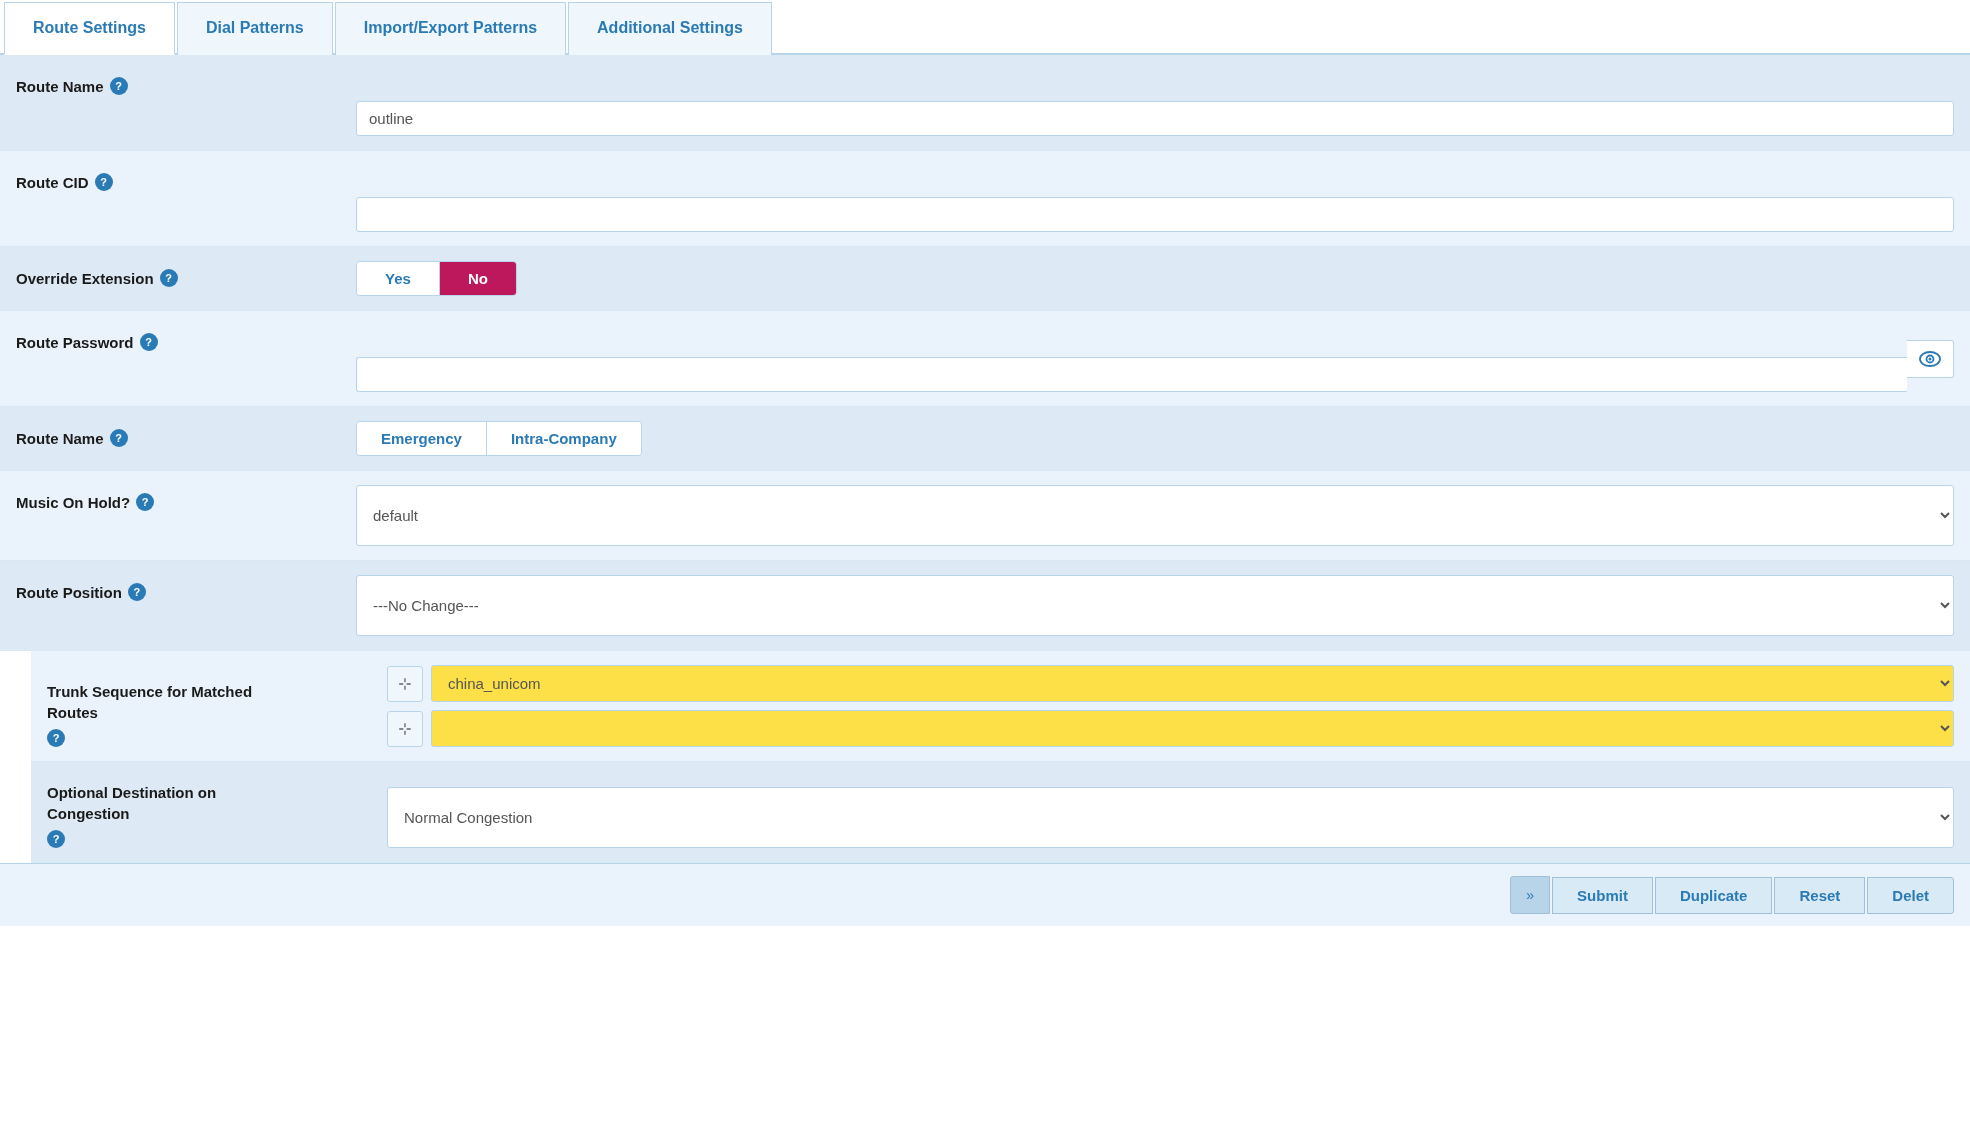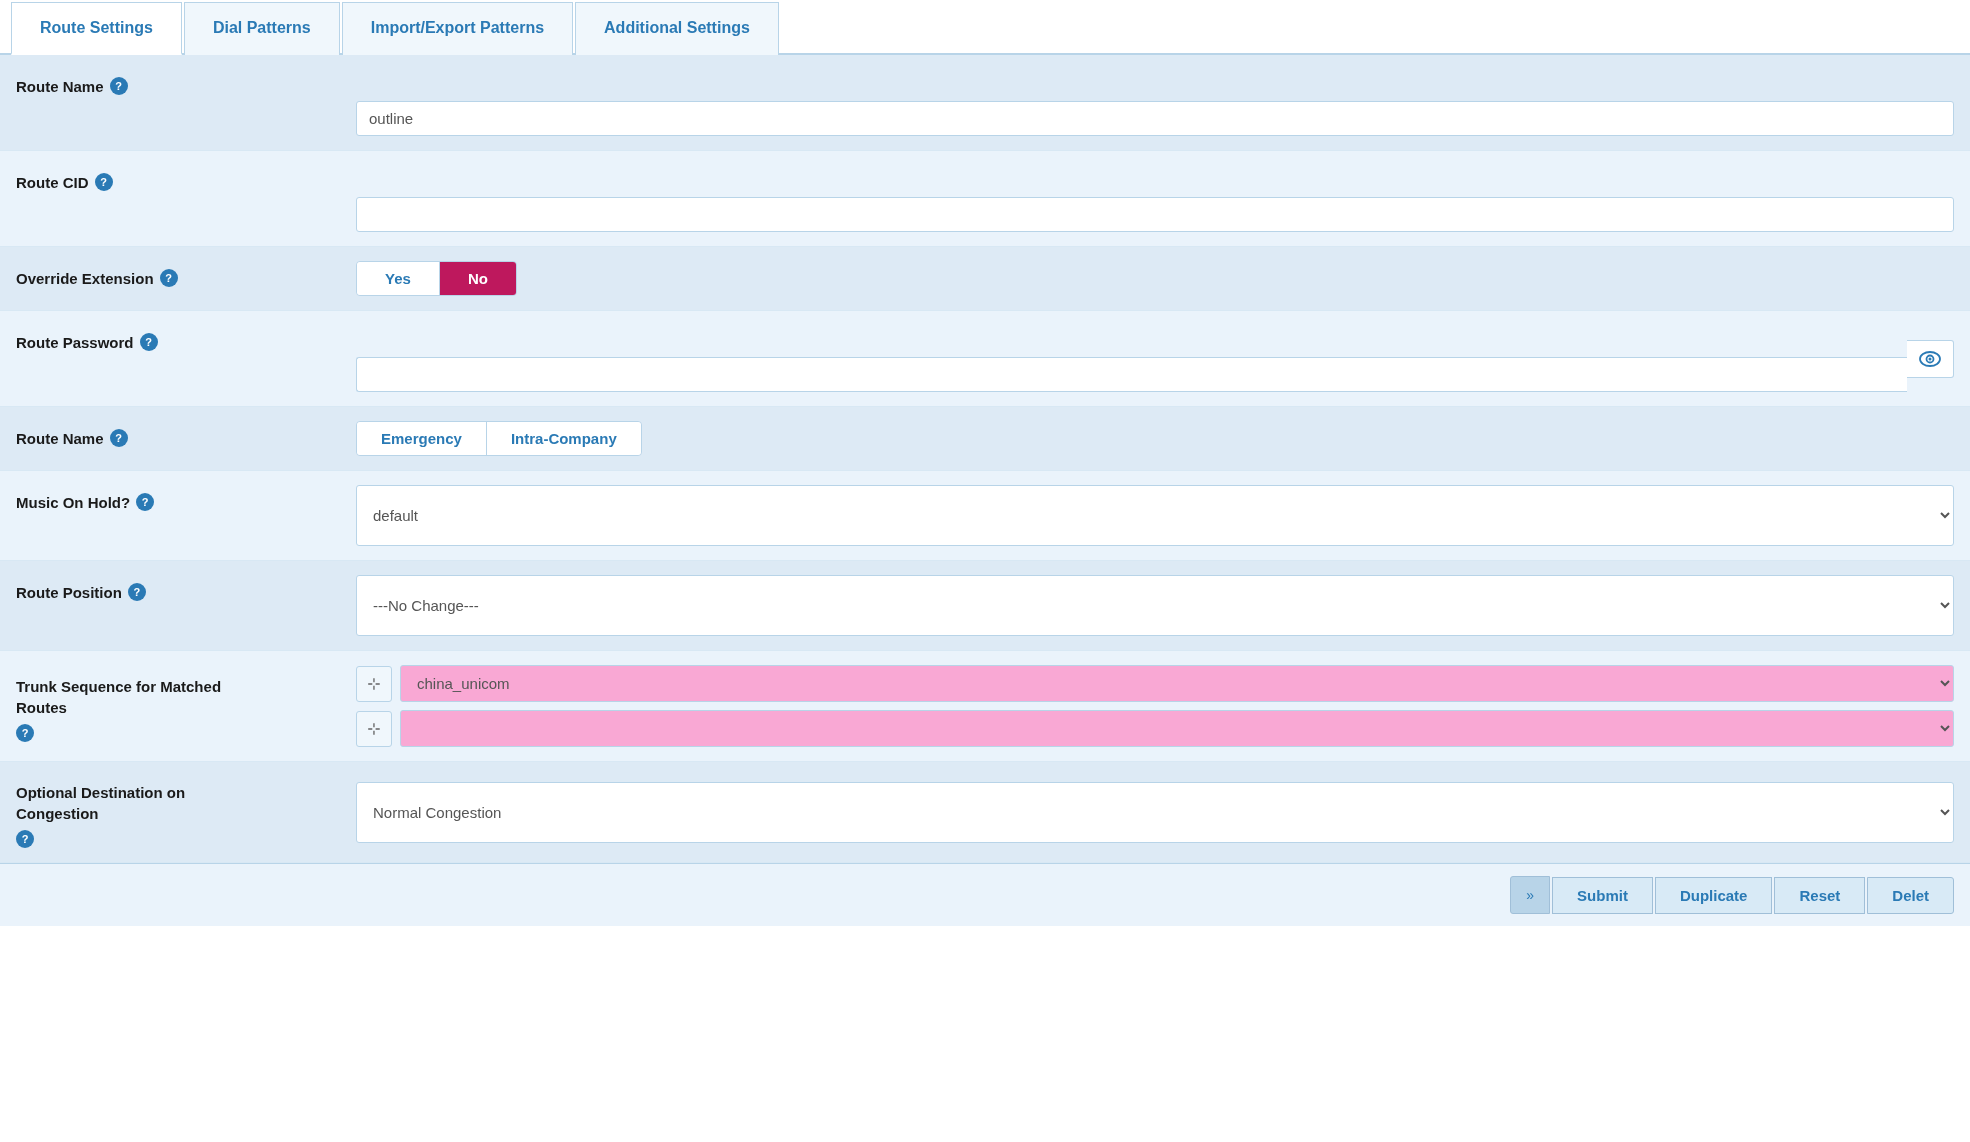--- a/index.html
+++ b/index.html
@@ -8,21 +8,21 @@
       background: #fff;
       font-size: 15px;
       color: #333;
     }
 
     
     .tabs {
       display: flex;
       border-bottom: 2px solid #b8d4e8;
       background: #fff;
-      padding: 0 0 0 11px;
+      padding: 0 0 0 4px;
     }
     .tab {
       padding: 16px 28px;
       font-size: 16px;
       font-weight: 600;
       color: #2a7ab5;
       cursor: pointer;
       border: 1px solid #b8d4e8;
       border-bottom: none;
       background: #f0f7fc;
@@ -206,30 +206,31 @@
       color: #666;
       font-size: 16px;
       flex-shrink: 0;
     }
     .trunk-select {
       flex: 1;
       padding: 8px 12px;
       border: 1px solid #b8d4e8;
       border-radius: 3px;
       font-size: 15px;
-      background: #f9a8d4;
+      background: #fde047;
       color: #555;
       outline: none;
       appearance: auto;
       cursor: pointer;
     }
 
     
     .form-row.multiline {
-      align-items: center;
+      align-items: flex-end;
+      margin-left: 31px;
     }
     .form-row.multiline .form-label {
       flex-direction: column;
       align-items: flex-start;
       gap: 4px;
     }
     .label-help {
       display: flex;
       align-items: center;
       gap: 6px;

